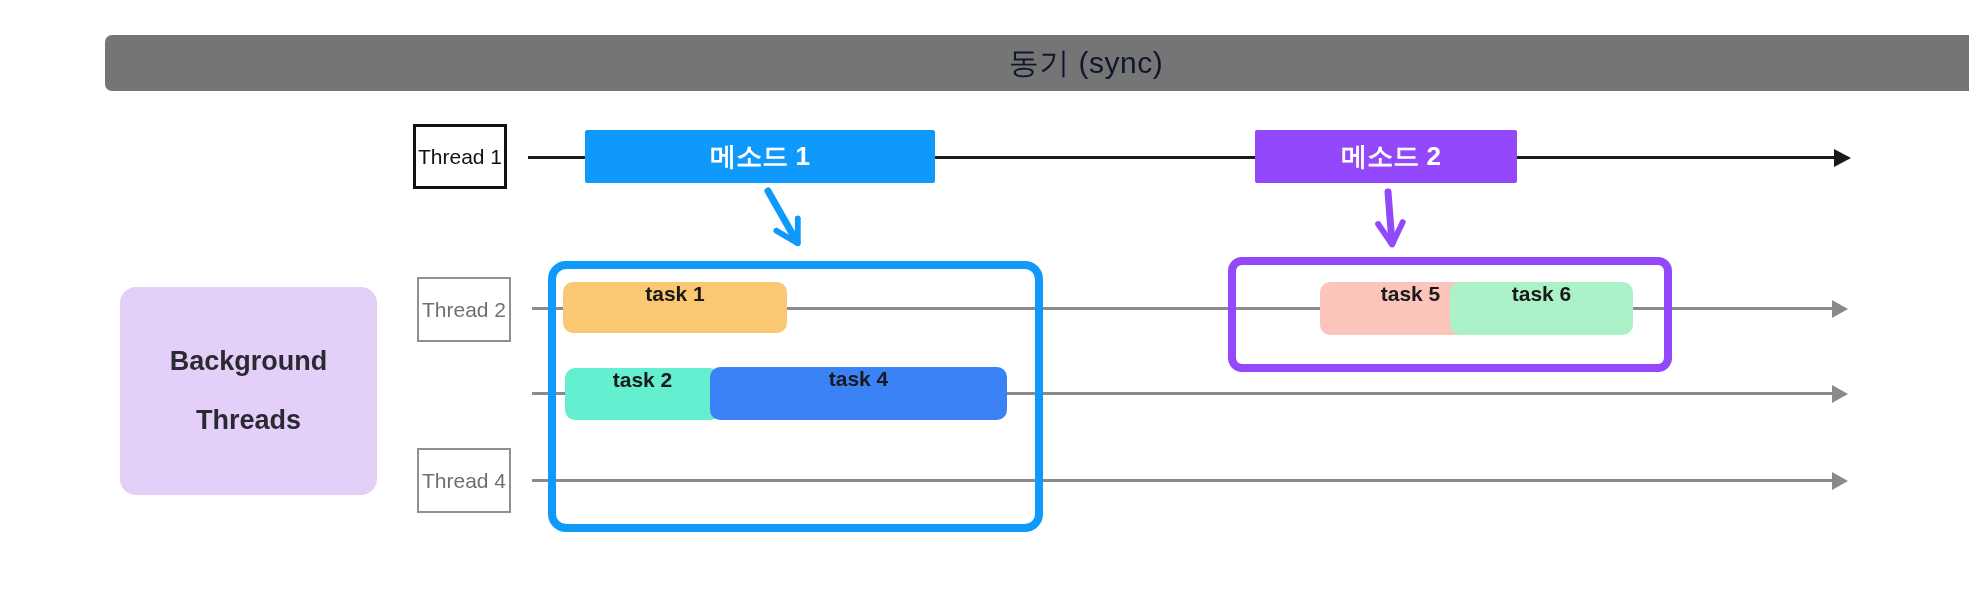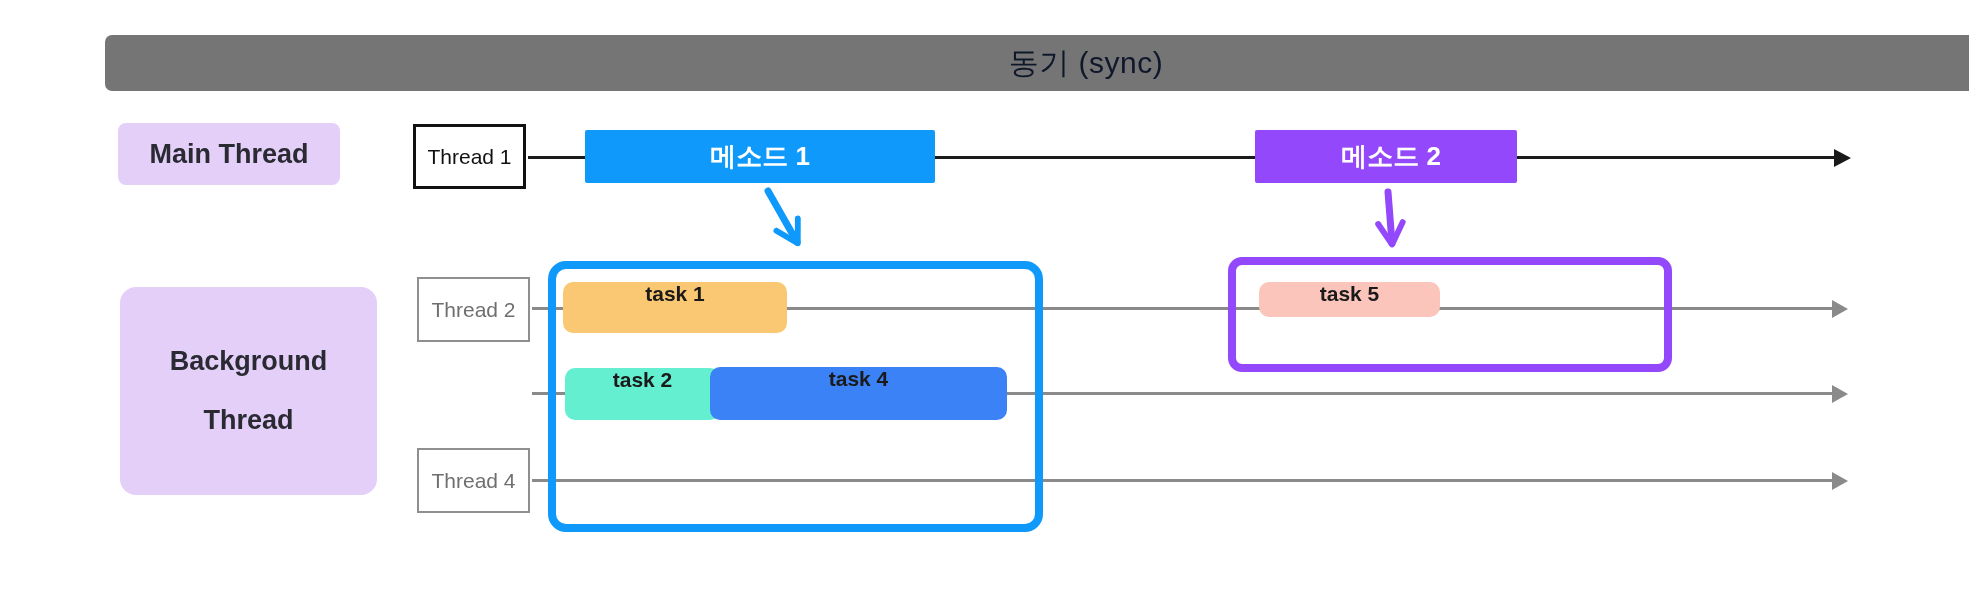--- a/index.html
+++ b/index.html
@@ -34,21 +34,21 @@
   }
   .bg-threads-label {
     left: 120px; top: 287px; width: 257px; height: 208px;
     border-radius: 16px; font-size: 27px; line-height: 1.45;
     flex-direction: column;
     gap: 20px;
   }
 
   
   .thread-box {
-    width: 113px; height: 65px; background: #ffffff;
+    width: 94px; height: 65px; background: #ffffff;
     display: flex; align-items: center; justify-content: center;
     font-size: 21px;
   }
   .thread-box.main {
     left: 413px; top: 124px;
     border: 3px solid #111111; color: #111111;
   }
   .thread-box.bg { border: 2.5px solid #8f8f8f; color: #6f6f6f; left: 417px; }
   .thread-box.t2 { top: 277px; }
   .thread-box.t3 { top: 362px; }
@@ -90,56 +90,53 @@
   
   .task {
     border-radius: 10px; z-index: 3;
     display: flex; align-items: flex-start; justify-content: center;
     font-size: 21px; font-weight: bold; color: #1a1a1a;
   }
   .task.t1 { left: 563px;  top: 282px; width: 224px; height: 51px; background: #fac873; }
   .task.t2 { left: 565px;  top: 368px; width: 155px; height: 52px; background: #63efd0; }
   .task.t4 { left: 710px;  top: 367px; width: 297px; height: 53px; background: #3b82f6; }
   .task.t3 { left: 565px;  top: 454px; width: 256px; height: 52px; background: #d3f87c; }
-  .task.t5 { left: 1259px; top: 282px; width: 181px; height: 35px; background: #fbc5bc; }
+  .task.t5 { left: 1320px; top: 282px; width: 181px; height: 53px; background: #fbc5bc; }
   .task.t6 { left: 1450px; top: 282px; width: 183px; height: 53px; background: #acf2c8; }
 
   
   .overlay { left: 0; top: 0; width: 1969px; height: 595px; z-index: 4; pointer-events: none; }
 </style>
 </head>
 <body>
 
 <div id="canvas">
 
   <div class="abs title-bar">
     <span>동기 (sync)</span>
   </div>
 
-  <div class="abs row-label main-thread-label">
-    <span>Main Thread</span>
-  </div>
 
   <div class="abs thread-box main">
     <span>Thread 1</span>
   </div>
 
   <div class="abs timeline black"></div>
   <div class="abs arrowhead black"></div>
 
   <div class="abs method m1">
     <span>메소드 1</span>
   </div>
   <div class="abs method m2">
     <span>메소드 2</span>
   </div>
 
   <div class="abs row-label bg-threads-label">
     <span>Background</span>
-    <span>Thread</span>
+    <span>Threads</span>
   </div>
 
   <div class="abs thread-box bg t2">
     <span>Thread 2</span>
   </div>
   <div class="abs thread-box bg t4">
     <span>Thread 4</span>
   </div>
 
   <div class="abs timeline gray tl2"></div>
@@ -157,20 +154,23 @@
   </div>
   <div class="abs task t2">
     <span>task 2</span>
   </div>
   <div class="abs task t4">
     <span>task 4</span>
   </div>
   <div class="abs task t5">
     <span>task 5</span>
   </div>
+  <div class="abs task t6">
+    <span>task 6</span>
+  </div>
 
   <svg class="abs overlay" viewBox="0 0 1969 595" xmlns="http://www.w3.org/2000/svg">
     <defs>
       <marker id="vheadBlue" viewBox="0 0 10 10" refX="7.5" refY="5" markerWidth="4.4" markerHeight="4.4" orient="auto-start-reverse">
         <path d="M1,1 L8,5 L1,9" fill="none" stroke="#0f9afb" stroke-width="1.9" stroke-linecap="round" stroke-linejoin="round"></path>
       </marker>
       <marker id="vheadPurple" viewBox="0 0 10 10" refX="7.5" refY="5" markerWidth="4.4" markerHeight="4.4" orient="auto-start-reverse">
         <path d="M1,1 L8,5 L1,9" fill="none" stroke="#9448fb" stroke-width="1.9" stroke-linecap="round" stroke-linejoin="round"></path>
       </marker>
     </defs>

